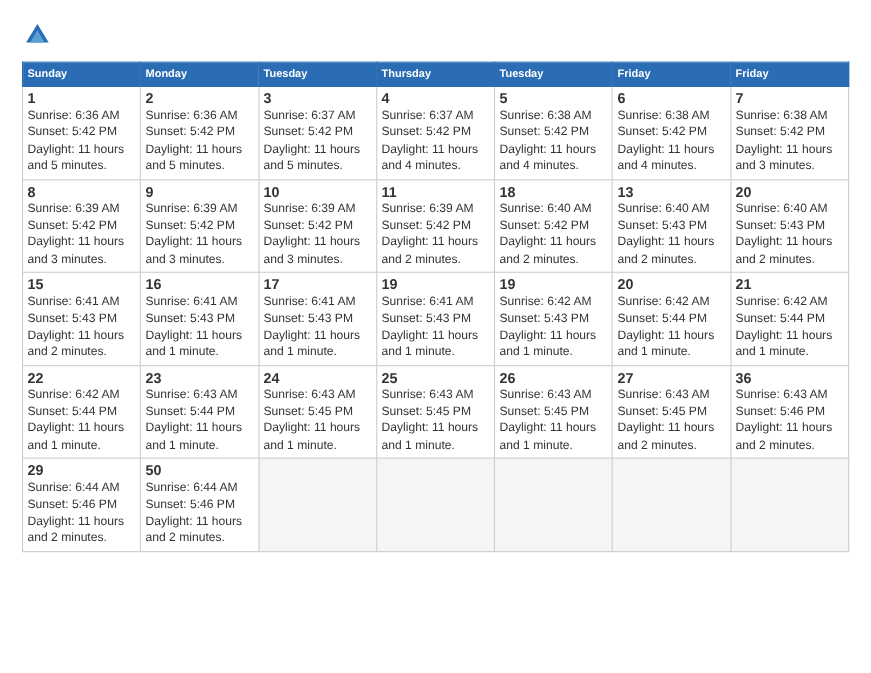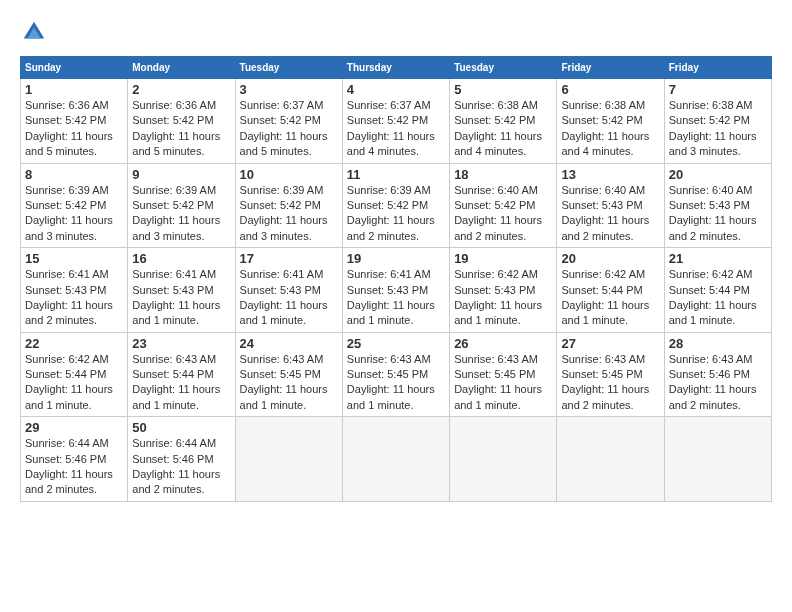--- a/index.html
+++ b/index.html
@@ -242,21 +242,21 @@
         </td>
           <td>
           <span class="day-num">26</span>
           <span class="cell-text">Sunrise: 6:43 AM<br>Sunset: 5:45 PM<br>Daylight: 11 hours and 1 minute.</span>
         </td>
           <td>
           <span class="day-num">27</span>
           <span class="cell-text">Sunrise: 6:43 AM<br>Sunset: 5:45 PM<br>Daylight: 11 hours and 2 minutes.</span>
         </td>
           <td>
-          <span class="day-num">28</span>
+          <span class="day-num">36</span>
           <span class="cell-text">Sunrise: 6:43 AM<br>Sunset: 5:46 PM<br>Daylight: 11 hours and 2 minutes.</span>
         </td>
         </tr>
         <tr>
           <td>
           <span class="day-num">29</span>
           <span class="cell-text">Sunrise: 6:44 AM<br>Sunset: 5:46 PM<br>Daylight: 11 hours and 2 minutes.</span>
         </td>
           <td>
           <span class="day-num">50</span>

